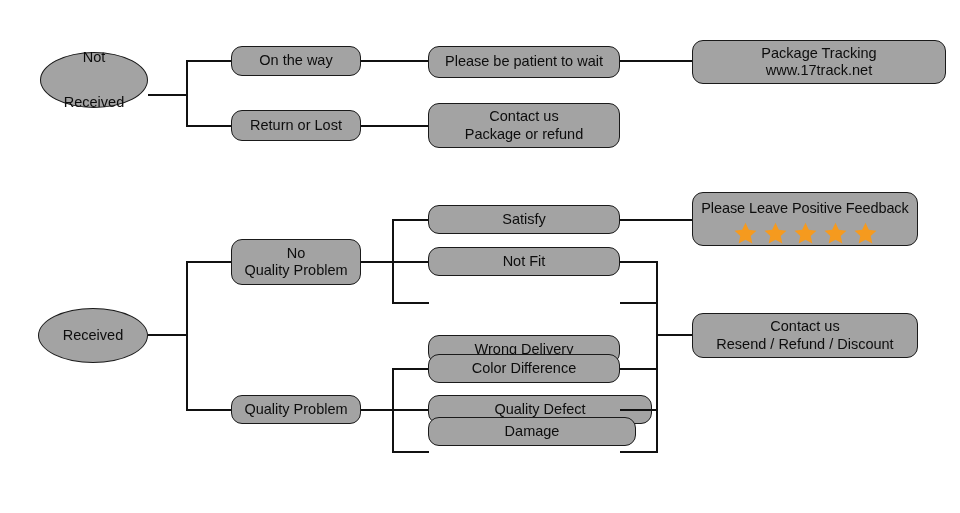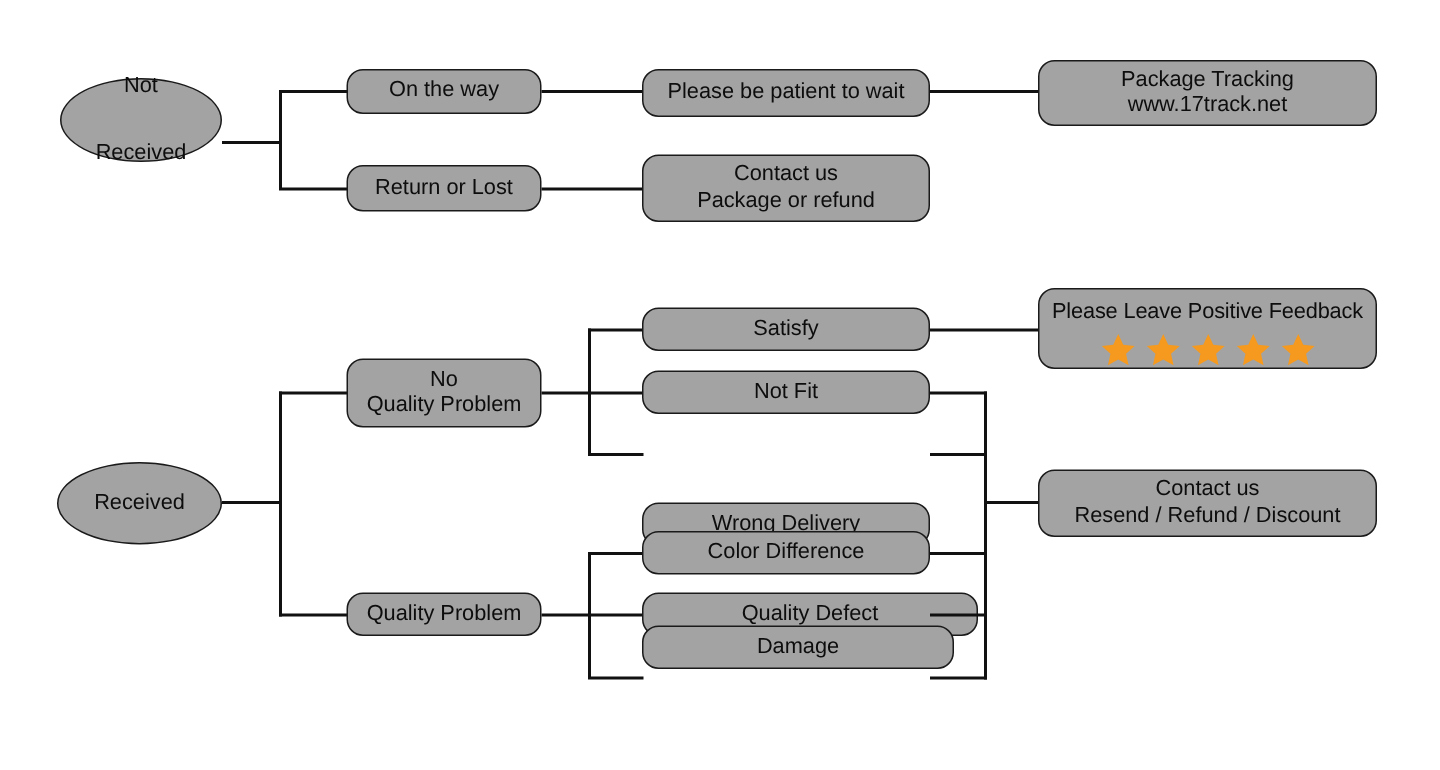--- a/index.html
+++ b/index.html
@@ -87,21 +87,21 @@
   <div class="edge h" style="left:186px; top:125px; width:46px;"></div>
 
   <div class="node rounded" style="left:231px; top:46px; width:130px; height:30px; font-size:14.5px;">On the way</div>
 
   <div class="edge h" style="left:361px; top:60px; width:68px;"></div>
 
   <div class="node rounded" style="left:428px; top:46px; width:192px; height:32px; font-size:14.5px;">Please be patient to wait</div>
 
   <div class="edge h" style="left:620px; top:60px; width:73px;"></div>
 
-  <div class="node rounded" style="left:692px; top:40px; width:226px; height:44px; font-size:14.5px;">
+  <div class="node rounded" style="left:692px; top:40px; width:254px; height:44px; font-size:14.5px;">
     <span class="line">Package Tracking</span>
     <span class="line">www.17track.net</span>
   </div>
 
   <div class="node rounded" style="left:231px; top:110px; width:130px; height:31px; font-size:14.5px;">Return or Lost</div>
 
   <div class="edge h" style="left:361px; top:125px; width:68px;"></div>
 
   <div class="node rounded" style="left:428px; top:103px; width:192px; height:45px; font-size:14.5px;">
     <span class="line">Contact us</span>

